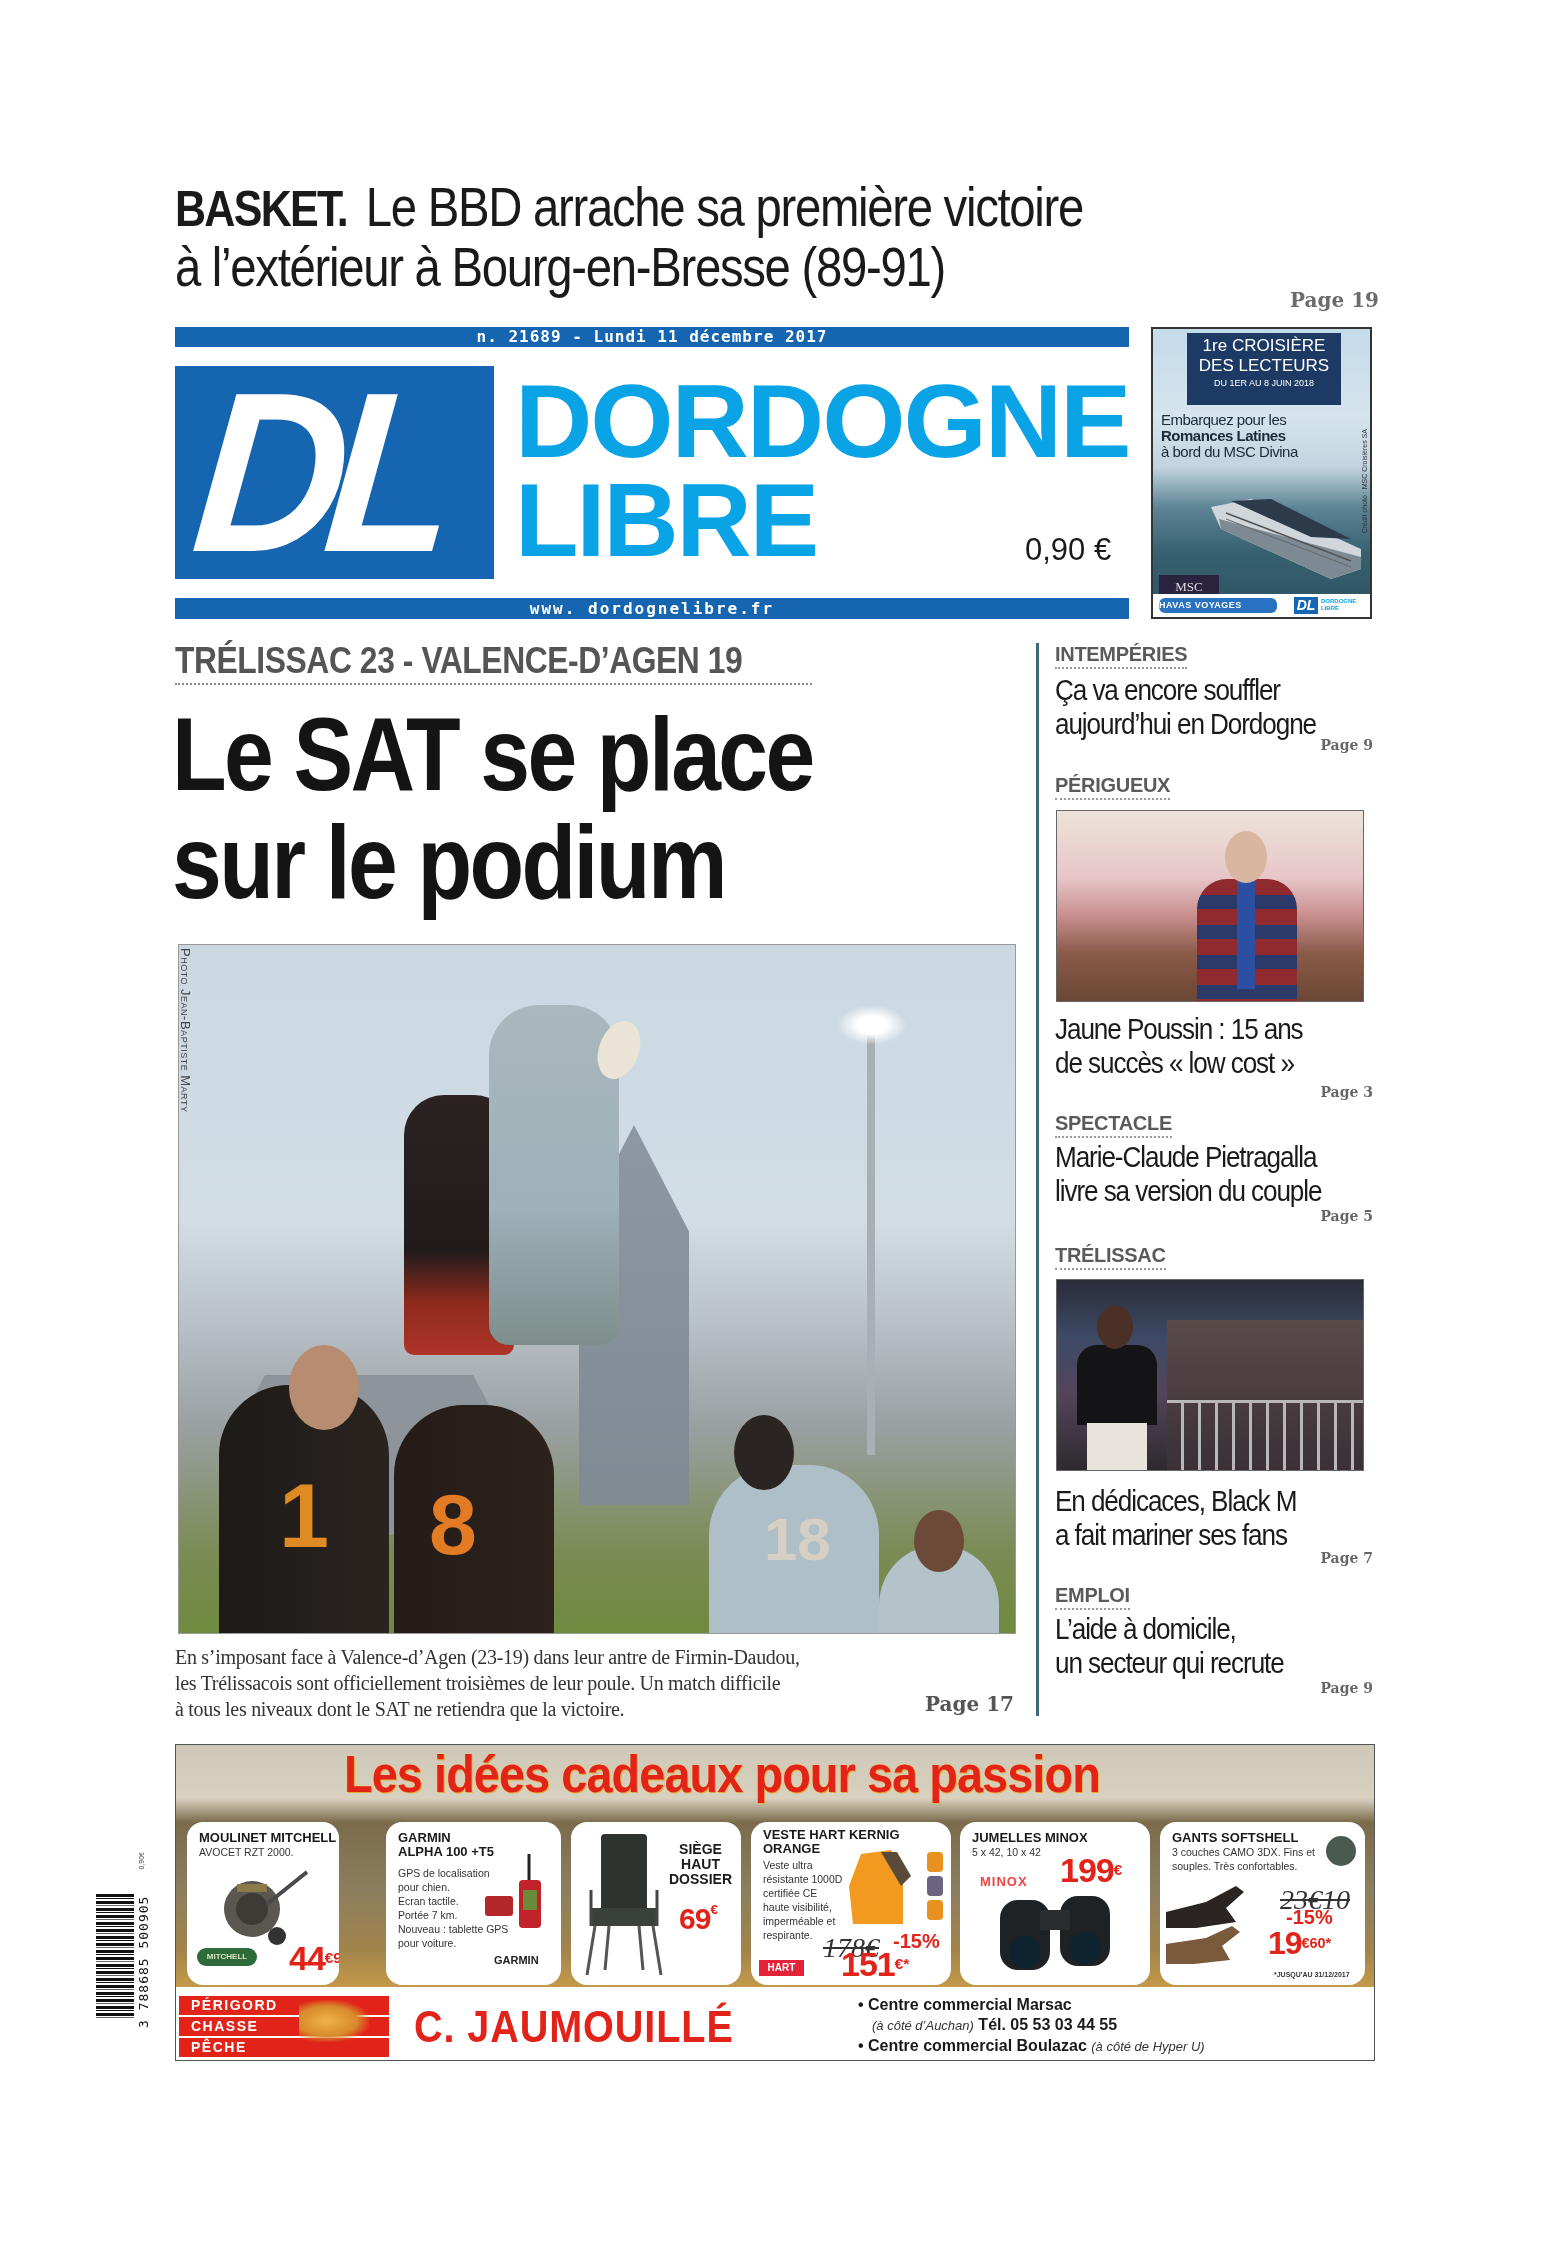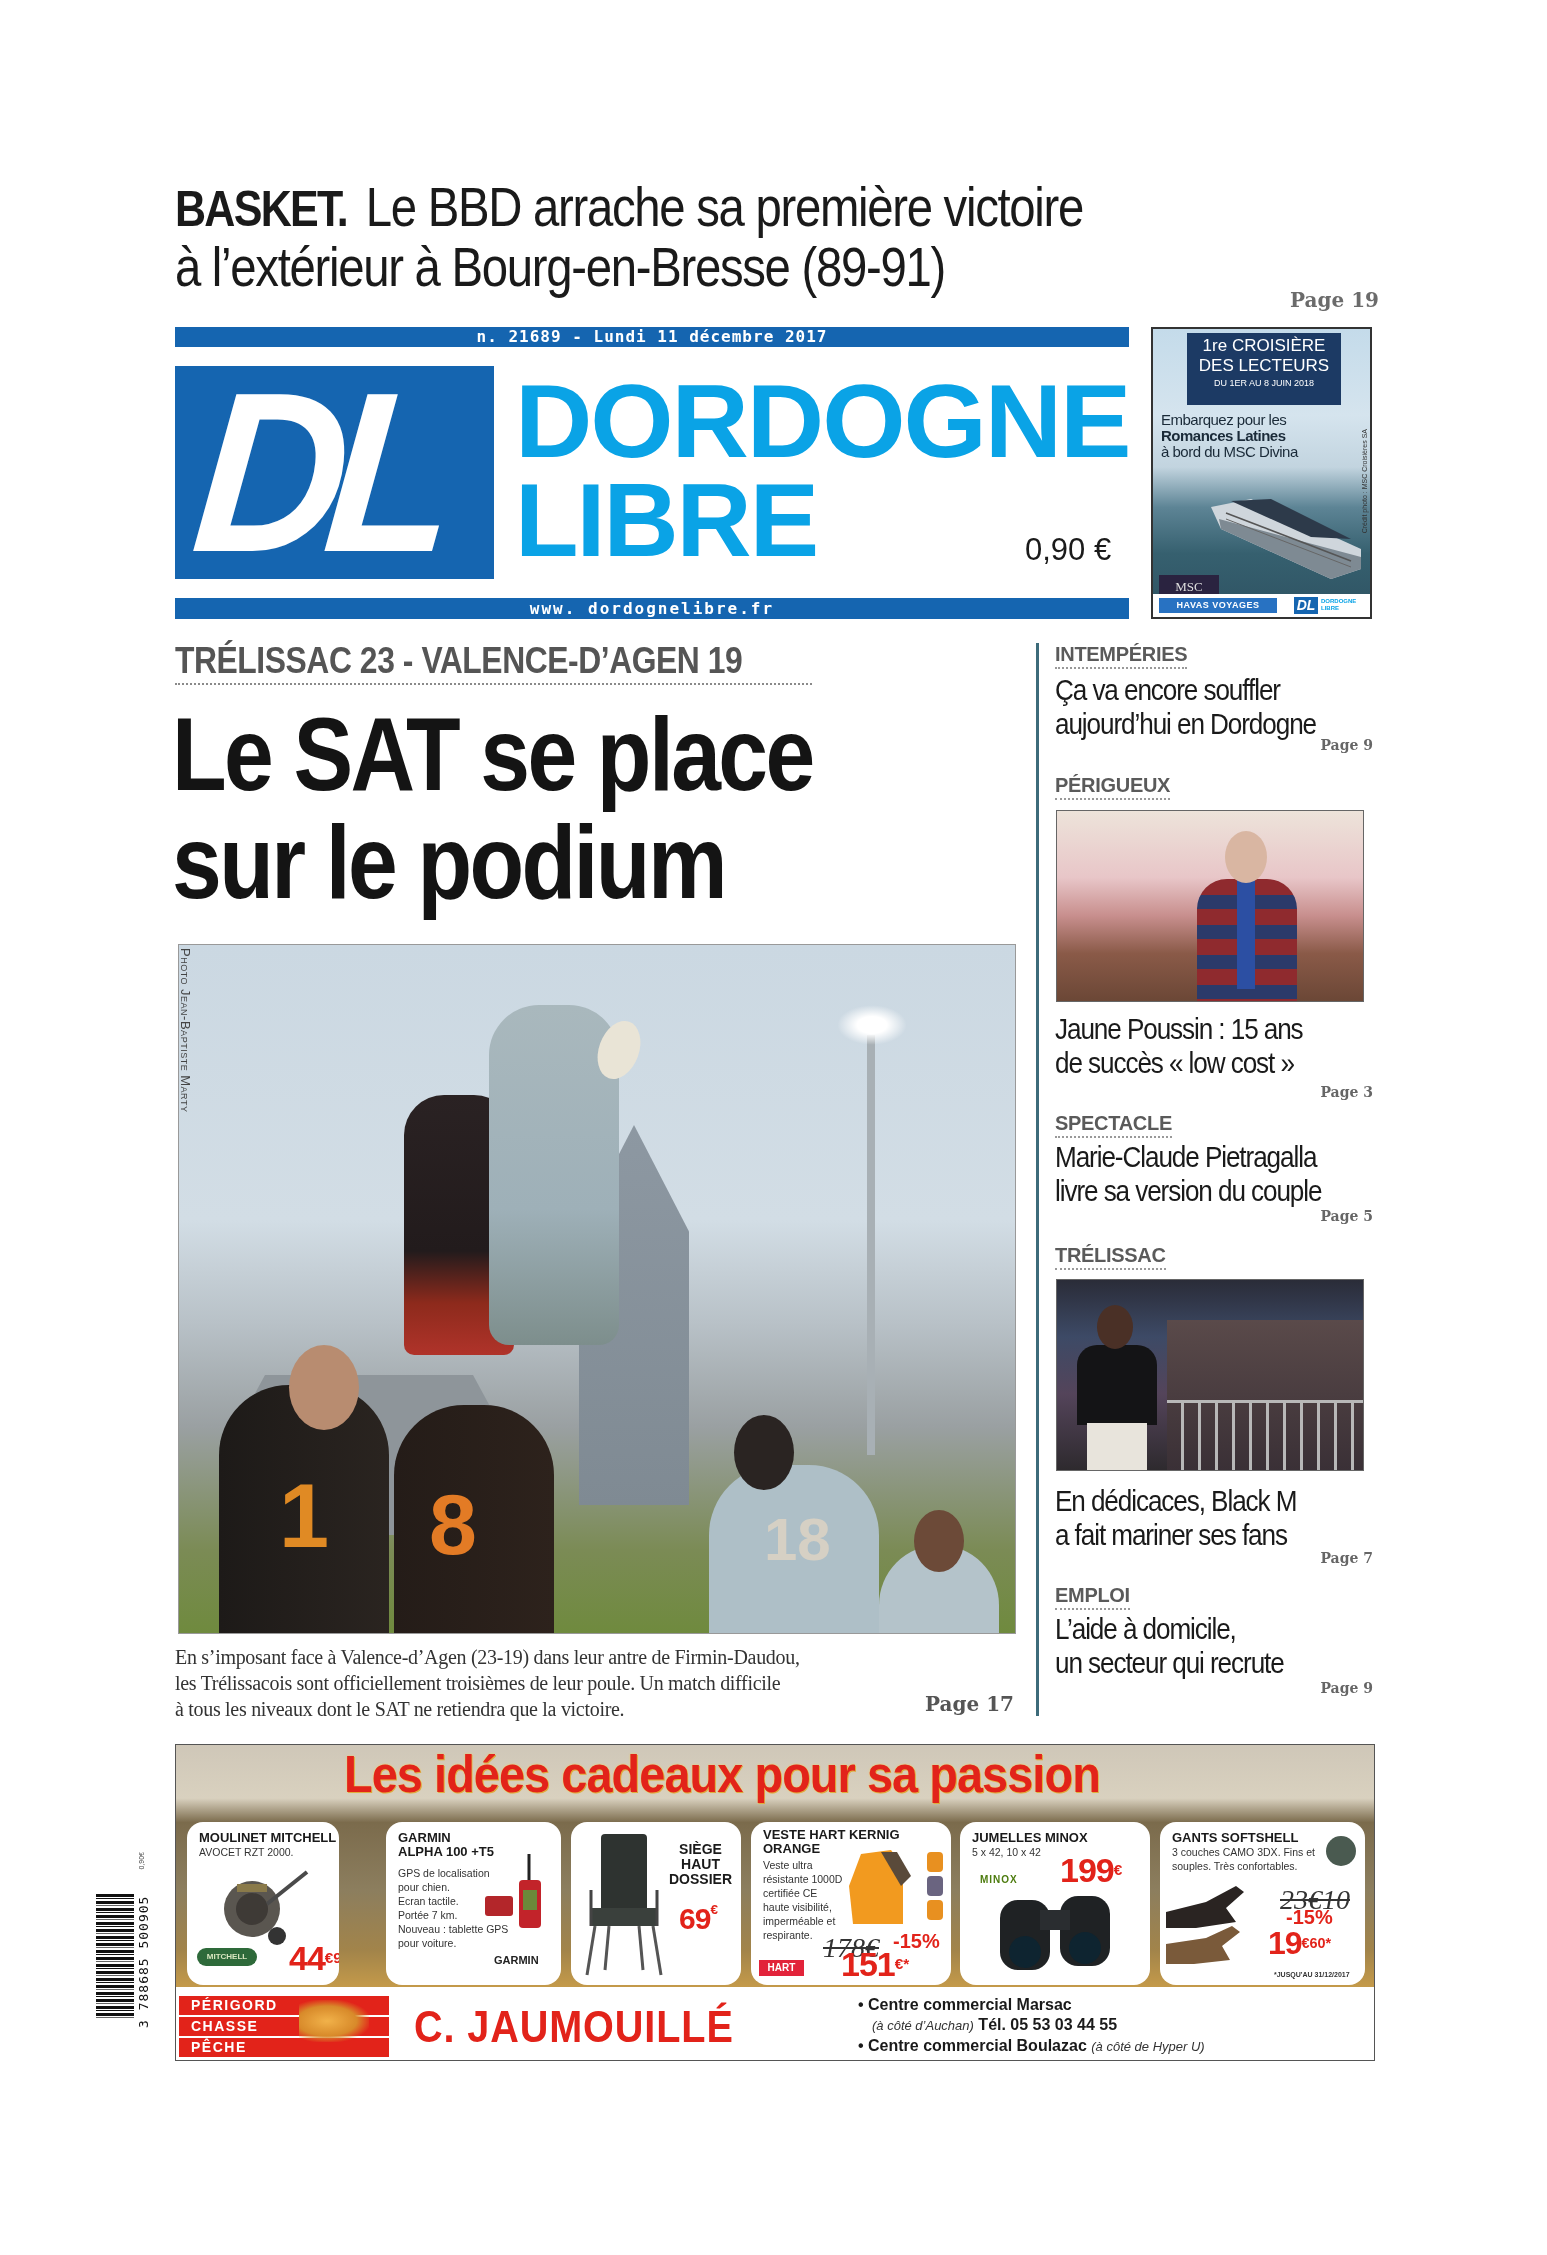--- a/index.html
+++ b/index.html
@@ -30,21 +30,21 @@
   .cruise .head { position: absolute; left: 34px; top: 4px; width: 154px; height: 72px; background: #1c3a64; color: #fff; text-align: center; }
   .cruise .h1 { font-size: 17px; line-height: 20px; padding-top: 3px; }
   .cruise .h2 { font-size: 17px; line-height: 19px; }
   .cruise .h3 { font-size: 9px; line-height: 16px; }
   .cruise .body { position: absolute; left: 8px; top: 83px; width: 200px; font-size: 15px; line-height: 16px; color: #1a2a38; letter-spacing: -0.5px; }
   .cruise .body b { font-weight: bold; }
   .cruise .credit { position: absolute; right: 2px; top: 100px; font-size: 7px; color: #333; writing-mode: vertical-rl; transform: rotate(180deg); }
   .cruise .ship { position: absolute; left: 58px; top: 170px; width: 150px; height: 80px; }
   .cruise .msc { position: absolute; left: 6px; top: 246px; width: 60px; height: 24px; background: #2a2340; color: #ddd; font-family: "Liberation Serif", serif; font-size: 13px; line-height: 24px; text-align: center; }
   .cruise .foot { position: absolute; left: 0; bottom: 0; width: 100%; height: 23px; background: #fff; }
-  .cruise .havas { position: absolute; left: 6px; top: 4px; width: 118px; height: 15px; background: #2872c2; color: #fff; font-size: 9px; font-weight: bold; text-align: center; line-height: 15px; letter-spacing: 0.5px; }
+  .cruise .havas { position: absolute; left: 6px; top: 4px; width: 118px; height: 15px; background: #2872c2; color: #fff; font-size: 9px; font-weight: bold; text-align: left; line-height: 15px; letter-spacing: 0.5px; border-radius: 6px; }
   .cruise .mini-dl { position: absolute; right: 6px; top: 3px; width: 70px; height: 17px; }
   .cruise .mini-dl .b { position: absolute; left: 0; top: 0; width: 24px; height: 17px; background: #1565b0; color: #fff; font-style: italic; font-weight: bold; font-size: 14px; line-height: 17px; text-align: center; }
   .cruise .mini-dl .t { position: absolute; left: 27px; top: 1px; font-size: 6px; line-height: 7px; font-weight: bold; color: #0aa3e6; }
 
   
   .kicker-main { left: 175px; top: 640px; font-family: "Liberation Sans", sans-serif; font-weight: bold; font-size: 37px; color: #555; letter-spacing: -0.5px; transform: scaleX(0.86); transform-origin: left; white-space: nowrap; }
   .dots { border-bottom: 2px dotted #8a8a8a; }
   .kicker-main-rule { left: 175px; top: 683px; width: 637px; height: 2px; }
   .headline { left: 172px; top: 700px; width: 860px; font-family: "Liberation Sans", sans-serif; font-weight: 900; font-size: 104px; line-height: 108px; color: #141414; letter-spacing: -3px; transform: scaleX(0.86); transform-origin: left; white-space: nowrap; }
 
@@ -339,21 +339,21 @@
         <rect x="86" y="54" width="16" height="20" rx="4" fill="#e89020"></rect>
     </svg>
     <div class="logo" style="left:8px;top:138px;width:45px;height:16px;background:#e2233a;color:#fff;text-align:center;line-height:16px;">HART</div>
     <div class="old" style="left:72px;top:110px;">178€</div>
     <div class="disc" style="left:142px;top:108px;">-15%</div>
     <div class="price" style="left:90px;top:124px;font-size:34px;line-height:36px;"><span>151</span><sup>€*</sup></div>
   </div>
 
   <div class="card c5">
     <div class="t"><span>JUMELLES MINOX</span><br><span class="d">5 x 42, 10 x 42</span></div>
-    <div class="logo" style="left:20px;top:52px;color:#4d7c0f;font-size:10px;letter-spacing:1px;">MINOX</div>
+    <div class="logo" style="left:20px;top:52px;color:#ef4444;font-size:13px;letter-spacing:1px;">MINOX</div>
     <div class="price" style="left:100px;top:30px;font-size:34px;line-height:36px;"><span>199</span><sup>€</sup></div>
     <svg class="prod" style="left:20px;top:68px;" width="150" height="90" viewBox="0 0 150 90">
       <rect x="20" y="10" width="50" height="70" rx="18" fill="#1f2224"></rect>
         <rect x="80" y="6" width="50" height="70" rx="18" fill="#1f2224"></rect>
       <rect x="60" y="20" width="30" height="20" fill="#2a2d30"></rect>
       <circle cx="45" cy="62" r="16" fill="#0e2430"></circle>
         <circle cx="105" cy="58" r="16" fill="#0e2430"></circle>
     </svg>
   </div>
 

